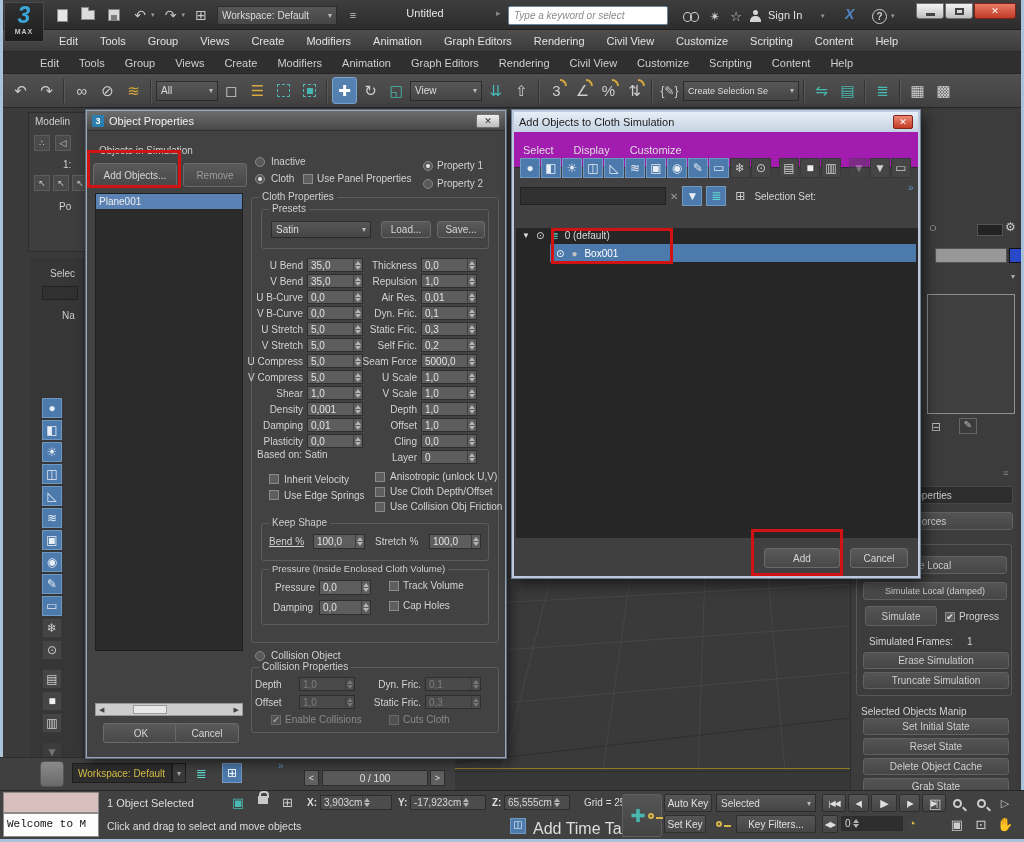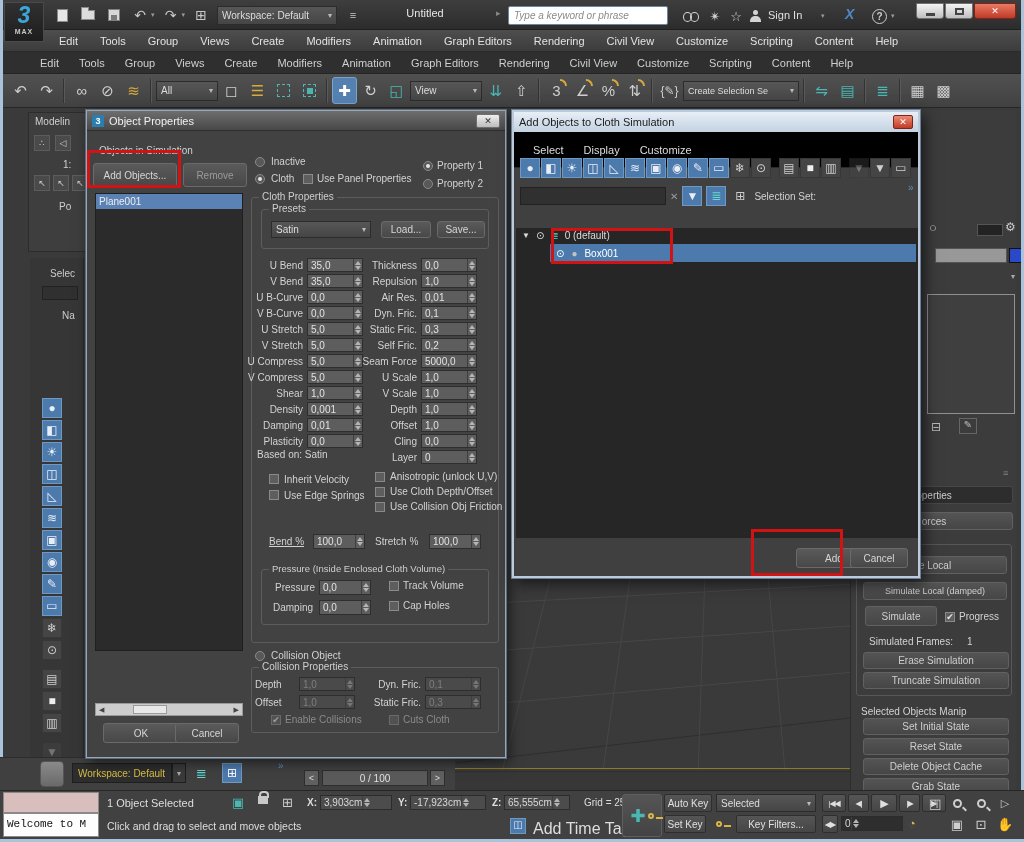--- a/index.html
+++ b/index.html
@@ -110,21 +110,21 @@
   .dclose{margin-left:auto;width:24px;height:14px;background:linear-gradient(#efefef,#bdbdbd);border:1px solid #6f6f6f;border-radius:2px;color:#333;font-size:9px;font-weight:bold;display:flex;align-items:center;justify-content:center;}
   .oplist{background:#2b2b2b;border:1px solid #1f1f1f;}
   .oplist .li{height:15px;color:#eee;font-size:10px;padding:0 3px;line-height:15px;}
   .oplist .li.sel{background:#5b82b4;}
   .hscroll{background:#cdcdcd;border:1px solid #9a9a9a;display:flex;align-items:center;font-size:7px;color:#444;}
   .hscroll .thumb{width:34px;height:9px;background:#e8e8e8;border:1px solid #9a9a9a;margin-left:26px;}
   
   .dlg-add{left:512px;top:2px;width:408px;height:468px;background:#404040;border:2px solid #bccadb;box-shadow:0 0 0 1px #6b8096,4px 5px 14px rgba(0,0,0,.65);z-index:60;}
   .addtitle{position:absolute;left:0;top:0;width:100%;height:20px;background:linear-gradient(#e7eef6,#c3d2e1);display:flex;align-items:center;padding:0 5px;color:#1c1c1c;font-size:11px;}
   .addclose{margin-left:auto;width:20px;height:14px;background:linear-gradient(#ee8a76,#c23a24);border:1px solid #7e241a;border-radius:2px;color:#fff;font-size:9px;font-weight:bold;display:flex;align-items:center;justify-content:center;}
-  .addmenu{position:absolute;left:0;top:20px;width:100%;height:36px;background:#000000;border-bottom:1px solid #2a2a2a;display:flex;align-items:center;padding-left:10px;gap:2px;color:#dedede;font-size:11px;}
+  .addmenu{position:absolute;left:0;top:20px;width:100%;height:36px;background:#a21caf;border-bottom:1px solid #2a2a2a;display:flex;align-items:center;gap:2px;color:#dedede;font-size:11px;}
   .addmenu .mi{padding:0 9px;}
   .addtb1{position:absolute;left:6px;top:46px;display:flex;gap:1px;}
   .addtb2{position:absolute;left:6px;top:74px;display:flex;align-items:center;gap:4px;}
   .srch{width:146px;height:18px;background:#303030;border:1px solid #222;}
   .listhdr{position:absolute;left:2px;top:100px;width:402px;height:16px;background:#3a3a3a;border-top:1px solid #4a4a4a;border-bottom:1px solid #262626;display:flex;align-items:center;padding:0 6px;color:#dcdcdc;font-size:10px;}
   .addlist{position:absolute;left:2px;top:116px;width:402px;height:310px;background:#262626;}
   .selbar{position:absolute;left:34px;top:16px;width:366px;height:18px;background:#4d7aad;}
   
   .cpanel{left:850px;top:2px;width:166px;height:680px;background:#3c3c3c;border-left:1px solid #2d2d2d;}
   .pbtn{position:absolute;background:linear-gradient(#545454,#464646);border:1px solid #616161;border-radius:3px;color:#cfcfcf;font-size:10px;display:flex;align-items:center;justify-content:center;white-space:nowrap;overflow:hidden;}
@@ -155,21 +155,21 @@
   .navi{position:absolute;width:22px;height:18px;display:flex;align-items:center;justify-content:center;color:#cfcfcf;font-size:13px;}
 </style>
 </head>
 <body>
 
 <div class="win">
 
   <div class="abs titlebar">
     <div class="abs doc-title">Untitled</div>
     <div class="abs tb-caret">▸</div>
-    <div class="abs searchbox">Type a keyword or phrase</div>
+    <div class="abs searchbox">Type a keyword or select</div>
     <div class="abs tb-ic" style="left:680px;width:22px;">
         <span class="i-binoc"></span>
       </div>
     <div class="abs tb-ic" style="left:706px;width:18px;">✴</div>
     <div class="abs tb-ic" style="left:727px;width:18px;">☆</div>
     <div class="abs tb-ic" style="left:748px;width:16px;">
         <span class="i-person"></span>
       </div>
     <div class="abs signin" style="left:768px;top:9px;">Sign In</div>
     <div class="abs mini-dd" style="left:826px;top:12px;">▾</div>
@@ -689,20 +689,23 @@
           <div class="chkrow" style="height:15px;">
             <span class="chk"></span>
             <span class="lbl">Use Cloth Depth/Offset</span>
           </div>
           <div class="chkrow" style="height:15px;">
             <span class="chk"></span>
             <span class="lbl">Use Collision Obj Friction</span>
           </div>
         </div>
 
+      <div class="grp" style="position:absolute;left:174px;top:412px;width:228px;height:38px;">
+        <span class="glab">Keep Shape</span>
+      </div>
       <span class="lbl" style="position:absolute;left:182px;top:425px;text-decoration:underline;">Bend %</span>
       <span class="field" style="position:absolute;left:226px;top:423px;width:52px;height:15px;">
           <span class="v">100,0</span>
           <span class="sp"></span>
         </span>
       <span class="lbl" style="position:absolute;left:288px;top:425px;">Stretch %</span>
       <span class="field" style="position:absolute;left:342px;top:423px;width:52px;height:15px;">
           <span class="v">100,0</span>
           <span class="sp"></span>
         </span>
@@ -867,21 +870,21 @@
           <span>0 (default)</span>
         </div>
         <div class="selbar">
           <div style="display:flex;align-items:center;gap:7px;color:#fff;font-size:10px;height:18px;padding-left:6px;">
             <span>⊙</span>
             <span style="color:#c2c2c2;">●</span>
             <span>Box001</span>
           </div>
         </div>
       </div>
-      <div class="btn" style="position:absolute;left:250px;top:436px;width:76px;height:20px;margin-left:32px;">Add</div>
+      <div class="btn" style="position:absolute;left:250px;top:436px;width:76px;height:20px;">Add</div>
       <div class="btn" style="position:absolute;left:336px;top:436px;width:58px;height:20px;">Cancel</div>
     </div>
   </div>
 
   <div class="abs timerow">
     <div class="abs" style="left:40px;top:3px;width:24px;height:26px;background:linear-gradient(#8a8a8a,#6a6a6a);border:1px solid #555;border-radius:4px;"></div>
     <div class="wsdd">
         <span>Workspace: Default</span>
       </div>
     <div class="wsarr">▾</div>

